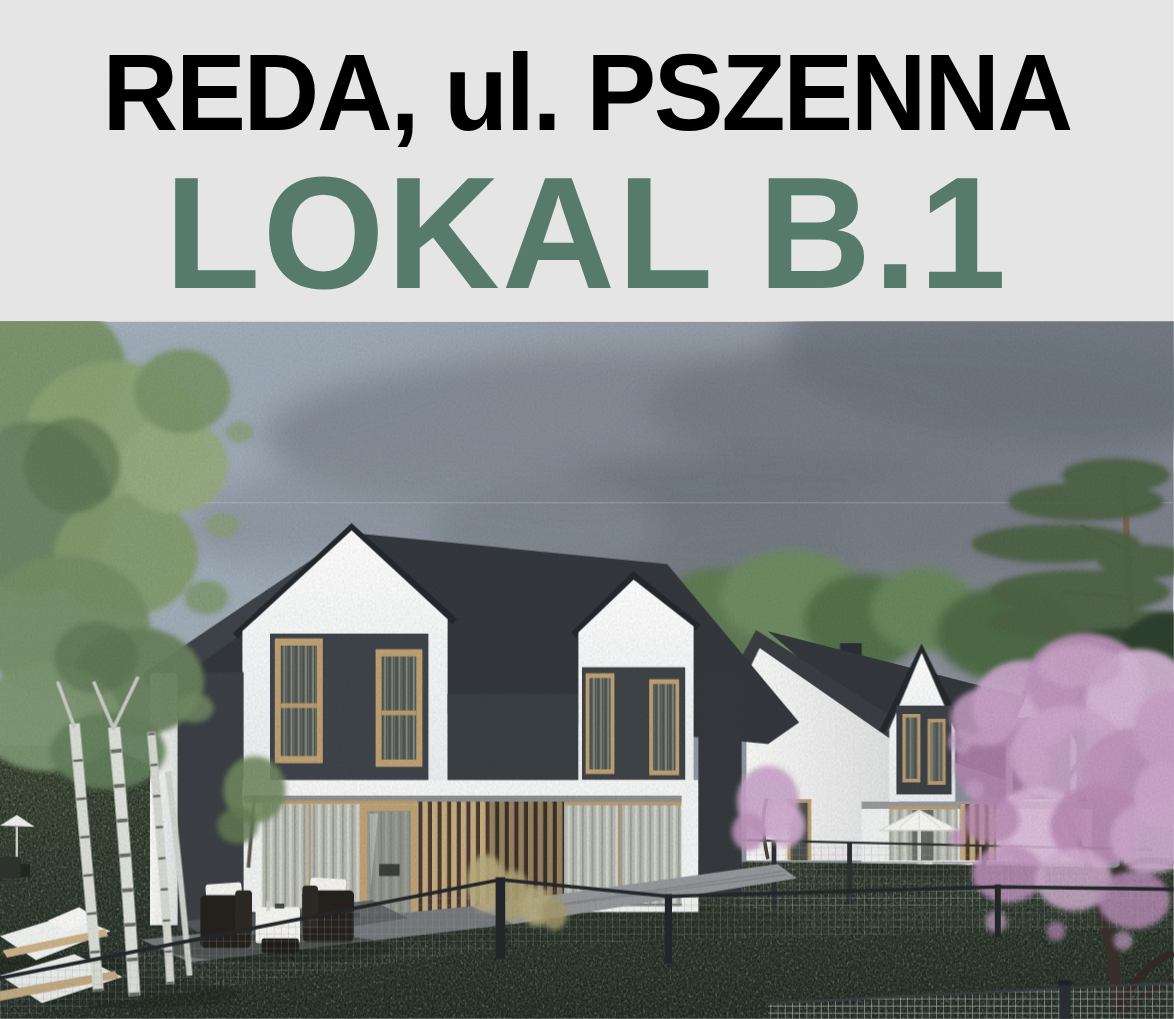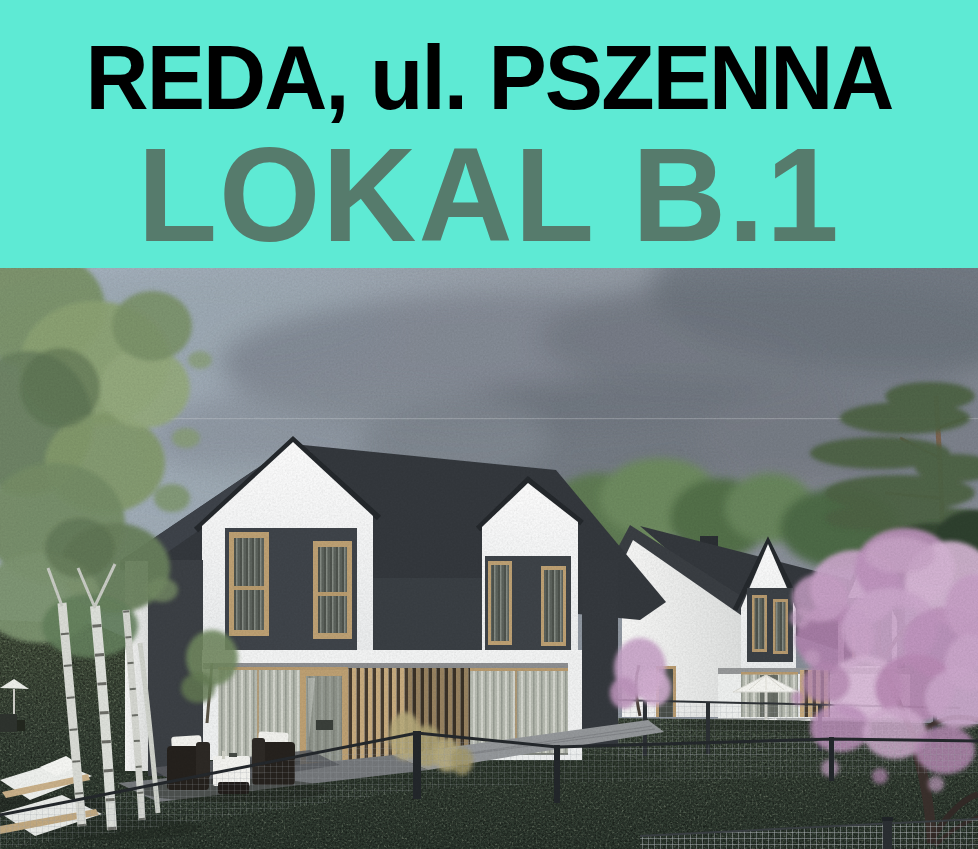--- a/index.html
+++ b/index.html
@@ -1,18 +1,18 @@
 <!DOCTYPE html>
 <html style="--title-color: #000000; --accent: #567b6c;"><head>
 <meta charset="utf-8">
 <style>
   html,body{margin:0;padding:0;background:#e9e9e9;}
   .page{position:relative;width:978px;height:849px;background:#fff;overflow:hidden;
         font-family:"Liberation Sans",sans-serif;}
-  header{position:absolute;top:0;left:0;width:978px;height:268px;background:#5eead4;text-align:center;}
+  header{position:absolute;top:0;left:0;width:978px;height:268px;background:#e5e5e5;text-align:center;}
   h1.loc{font-size:91px;font-weight:bold;letter-spacing:-2px;line-height:1;
          margin:32px 0 0;color:var(--title-color,#000);
          transform:scaleX(.96);transform-origin:50% 50%;white-space:nowrap;}
   h2.unit{font-size:133px;font-weight:bold;letter-spacing:2px;line-height:1;
           margin:6px 0 0;color:var(--accent,#567b6c);
           transform:scaleX(.98);transform-origin:50% 50%;white-space:nowrap;}
   figure.render{position:absolute;top:268px;left:0;width:978px;height:581px;margin:0;}
   figure.render svg{display:block;}
 </style>
 </head>

